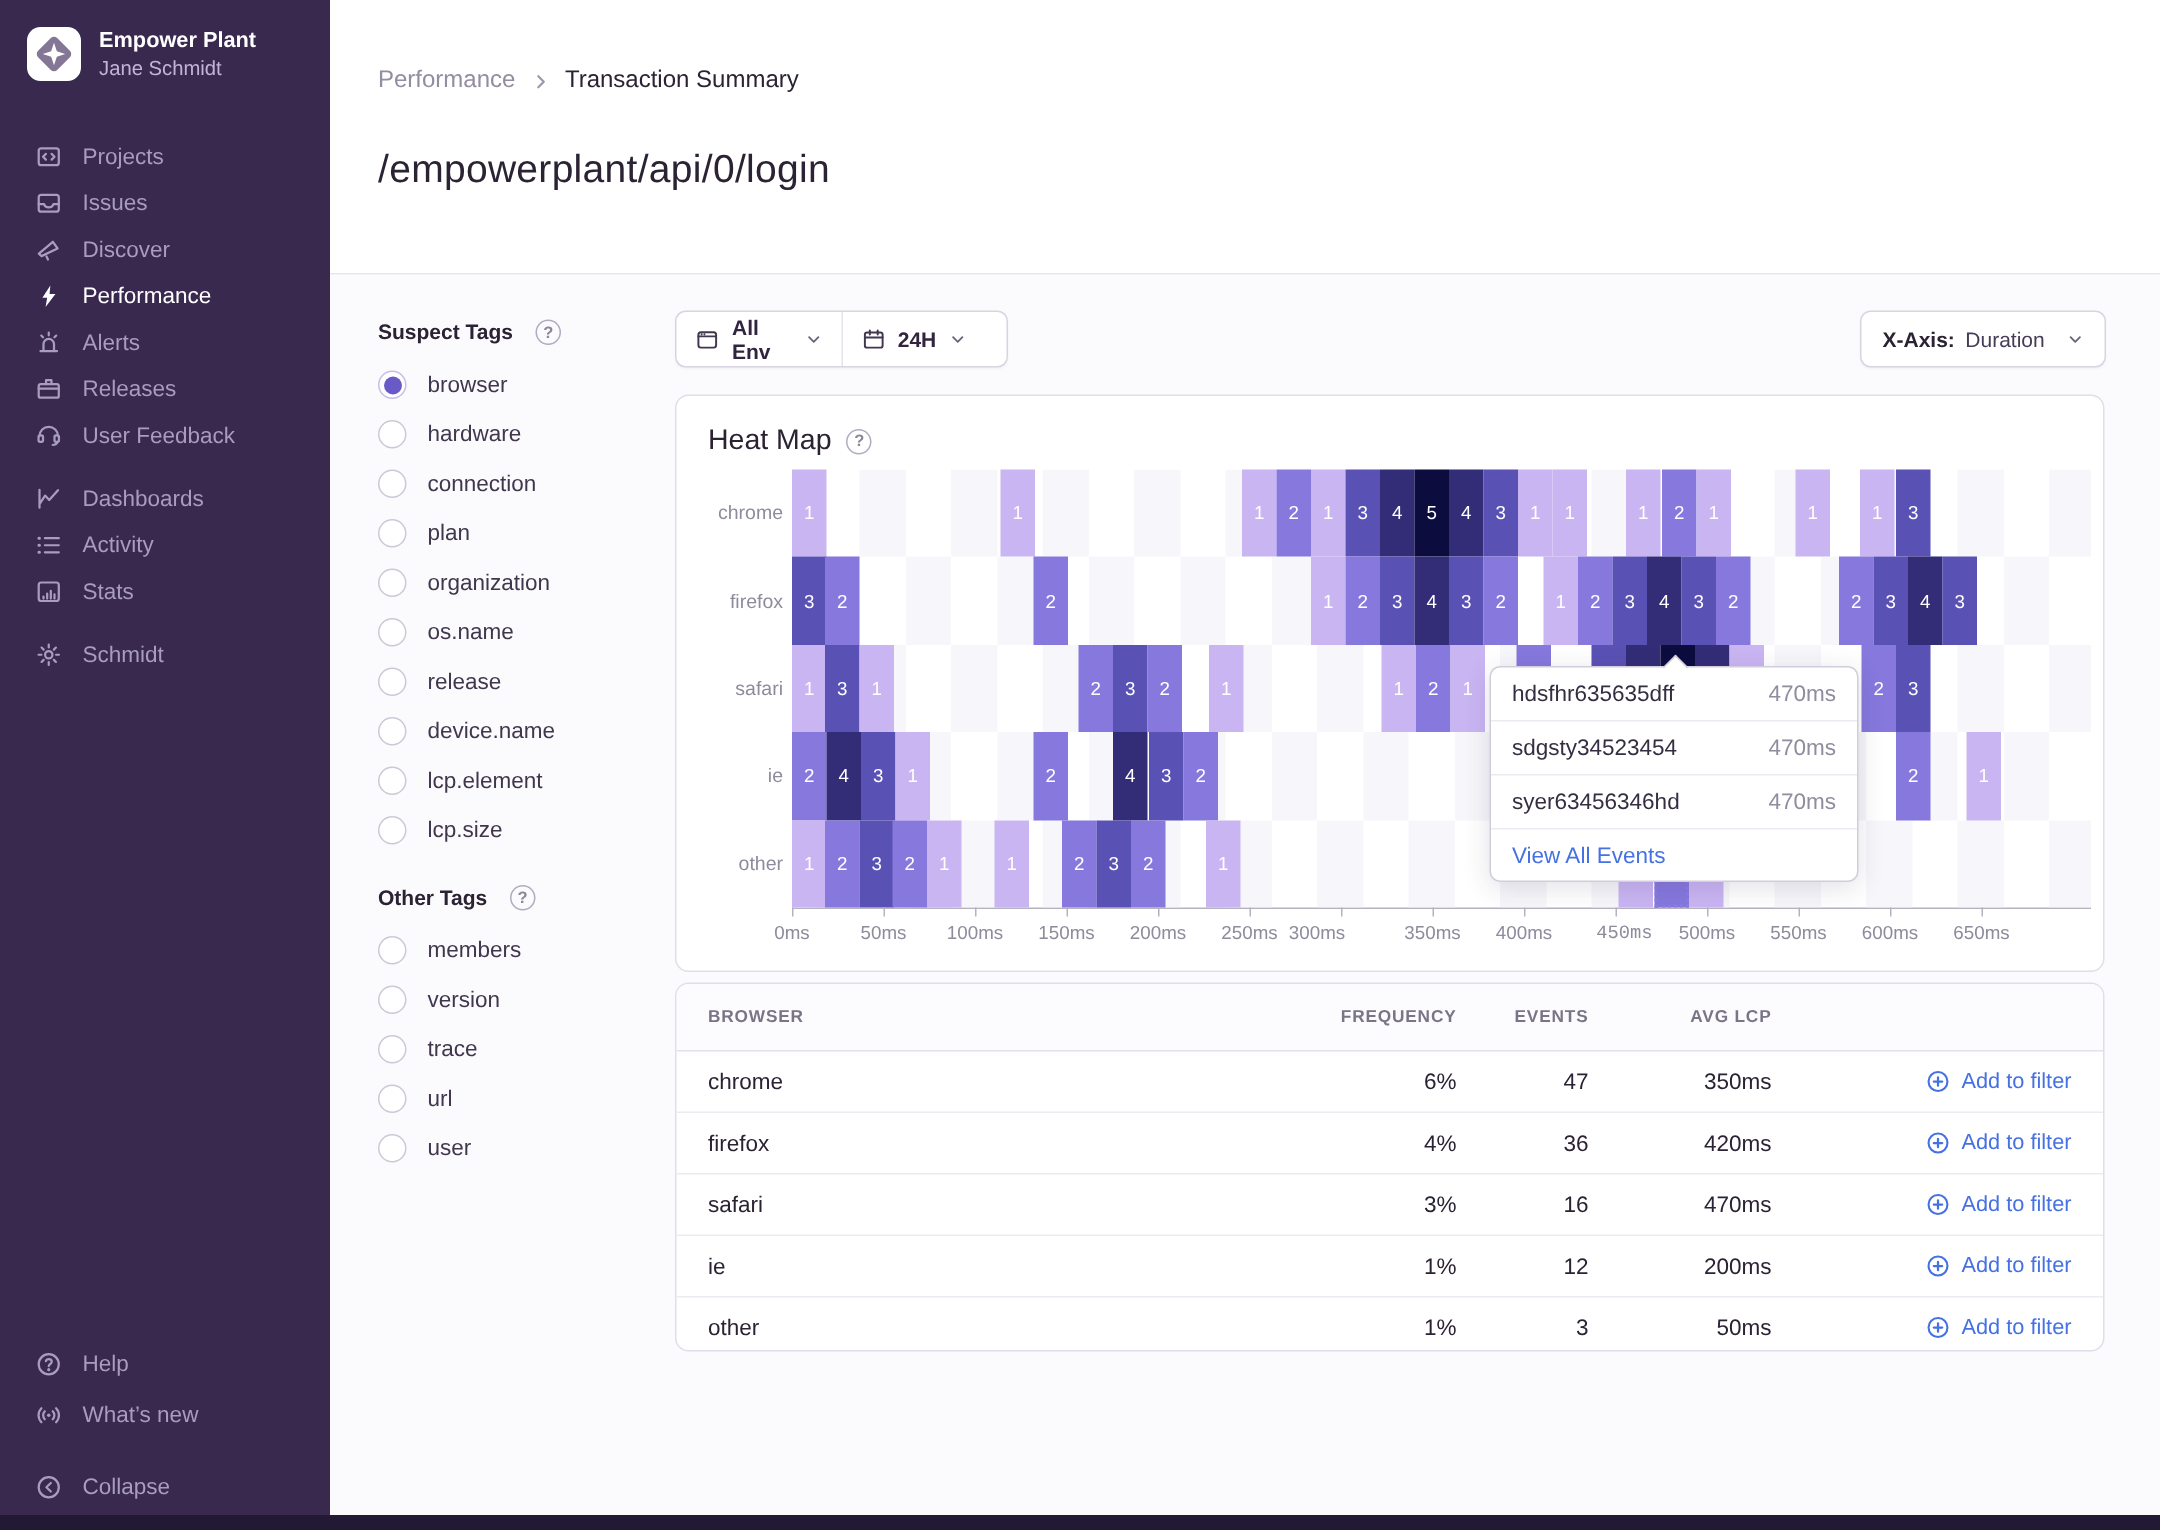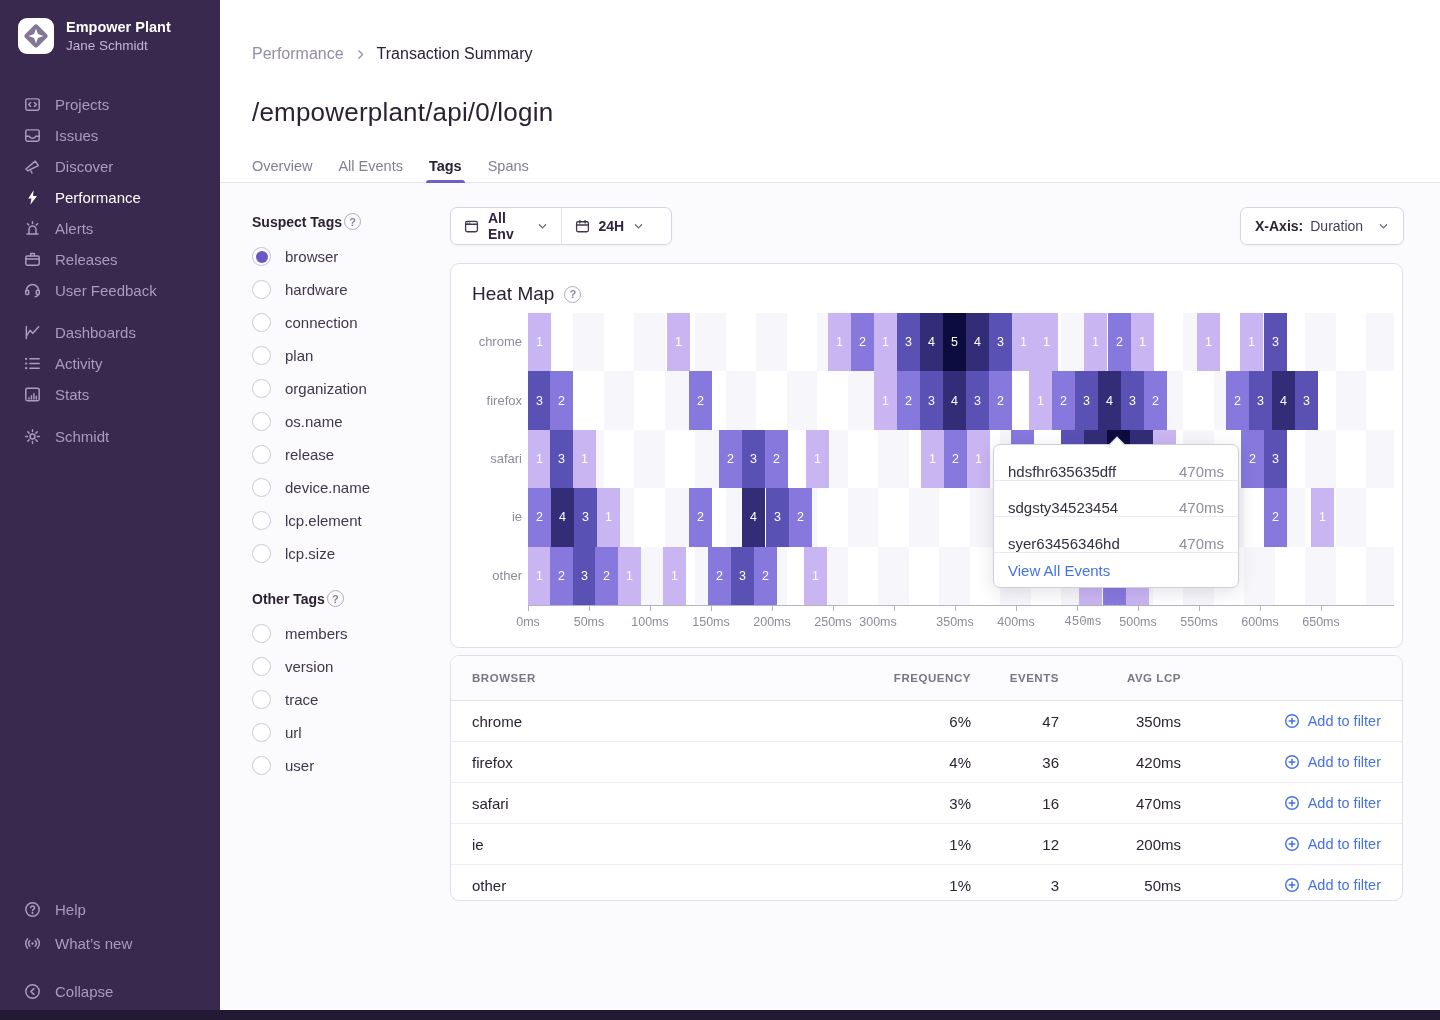--- a/index.html
+++ b/index.html
@@ -60,21 +60,21 @@
   .caret{width:2px;height:15px;background:#4a5bd6;margin-left:1px}
   .clear{margin-left:auto;color:#9b95a7;cursor:pointer}
   .clear svg{width:14px;height:14px}
   .xaxis{left:1240px;width:164px;justify-content:space-between;padding:0 14px;cursor:pointer}
   .xaxis .grp{display:flex;gap:7px;align-items:flex-start}
   .xaxis .xl{font-weight:bold;font-size:14px}
   .xaxis .xv{color:#463c58;font-size:14px}
 
   
   .tags-panel{position:absolute;left:252px;top:213px;width:192px}
-  .tp-title{display:flex;align-items:center;gap:2px;font-size:14px;font-weight:bold;color:#2b2233;margin-bottom:17px}
+  .tp-title{display:flex;align-items:flex-start;gap:15px;font-size:14px;font-weight:bold;color:#2b2233;margin-bottom:17px}
   .qmark{width:17px;height:17px;border:1px solid #b1abc0;border-radius:50%;color:#8d8799;font-size:11px;
          display:flex;align-items:center;justify-content:center;font-weight:bold;box-sizing:border-box}
   .tag-list{display:flex;flex-direction:column;gap:14px;margin-bottom:27px}
   .tag-item{display:flex;align-items:center;gap:14px;font-size:15px;color:#40374e;cursor:pointer;height:19px}
   .radio{width:19px;height:19px;border:1.5px solid #cdc8d6;border-radius:50%;background:#fff;box-sizing:border-box;position:relative;flex:0 0 19px}
   .radio.on{border-color:#c6bde9}
   .radio.on::after{content:"";position:absolute;inset:2.5px;background:#6a5ac8;border-radius:50%}
 
   
   .card{position:absolute;background:#fff;border:1px solid #e2dee9;border-radius:9px;box-sizing:border-box}
@@ -85,21 +85,21 @@
   .csq{position:absolute;background:#f7f6fa}
   .hcell{position:absolute;width:23px;display:flex;align-items:center;justify-content:center;color:#fff;font-size:12.5px;cursor:pointer}
   .hcell.hover{outline:2px dotted #8b7ce8;outline-offset:-2px}
   .rowlab{position:absolute;width:66px;text-align:right;font-size:13px;color:#8f8a9c}
   .tick{position:absolute;width:1px;height:6px;background:#b6b2c0;top:292px}
   .ticklab{position:absolute;top:302px;transform:translateX(-50%);font-size:12.5px;color:#8f8a9c;white-space:nowrap}
 
   .tooltip{position:absolute;left:542px;top:180px;width:244px;background:#fff;border:1px solid #d2cdda;border-radius:7px;
            box-shadow:0 4px 18px rgba(50,40,80,.14);z-index:6}
   .tt-arrow{position:absolute;top:-6.5px;left:117px;width:11px;height:11px;background:#fff;border-left:1px solid #d2cdda;border-top:1px solid #d2cdda;transform:rotate(45deg)}
-  .tt-row{display:flex;justify-content:space-between;align-items:flex-end;height:35px;padding:0 14px;font-size:15px;border-bottom:1px solid #eceaf1}
+  .tt-row{display:flex;justify-content:space-between;align-items:center;height:35px;padding:0 14px;font-size:15px;border-bottom:1px solid #eceaf1}
   .tt-id{color:#352e42}
   .tt-val{color:#918c9e}
   .tt-link{height:34px;display:flex;align-items:center;padding:0 14px;color:#4671e3;font-size:15px;cursor:pointer}
 
   
   .tbl{left:450px;top:655px;width:953px;height:246px;overflow:hidden}
   .trow{display:grid;grid-template-columns:1fr 120px 88px 122px 200px;align-items:center;padding:0 21px}
   .thead{height:44px;background:#fcfbfd;border-bottom:1px solid #e5e1ea;font-size:11.5px;font-weight:bold;color:#7a7487;letter-spacing:.55px}
   .tbody-row{height:40px;font-size:15px;color:#2b2233;border-bottom:1px solid #edeaf1}
   .tbody-row:last-child{border-bottom:none}
@@ -274,26 +274,20 @@
     <span class="crumb-sep">
         <svg viewBox="0 0 16 16" fill="none" stroke="currentColor" stroke-width="1.8" stroke-linecap="round" stroke-linejoin="round">
           <path d="M6 3.5 10.5 8 6 12.5"></path>
         </svg>
       </span>
     <span class="crumb-cur">Transaction Summary</span>
   </div>
 
 
   <div class="page-title">/empowerplant/api/0/login</div>
-  <div class="tabs" id="tabs">
-      <div class="tab">Overview</div>
-      <div class="tab">All Events</div>
-      <div class="tab active">Tags</div>
-      <div class="tab">Spans</div>
-    </div>
 
   <div class="ctrl env">
     <div class="seg">
       <span>
           <svg viewBox="0 0 16 16" fill="none" stroke="currentColor" stroke-width="1.4" stroke-linecap="round">
             <rect x="1.7" y="2.6" width="12.6" height="11" rx="1.8"></rect>
             <path d="M1.7 5.6h12.6M4 4.1h.01M6 4.1h.01"></path>
           </svg>
         </span>
       <span class="lab">All Env</span>

